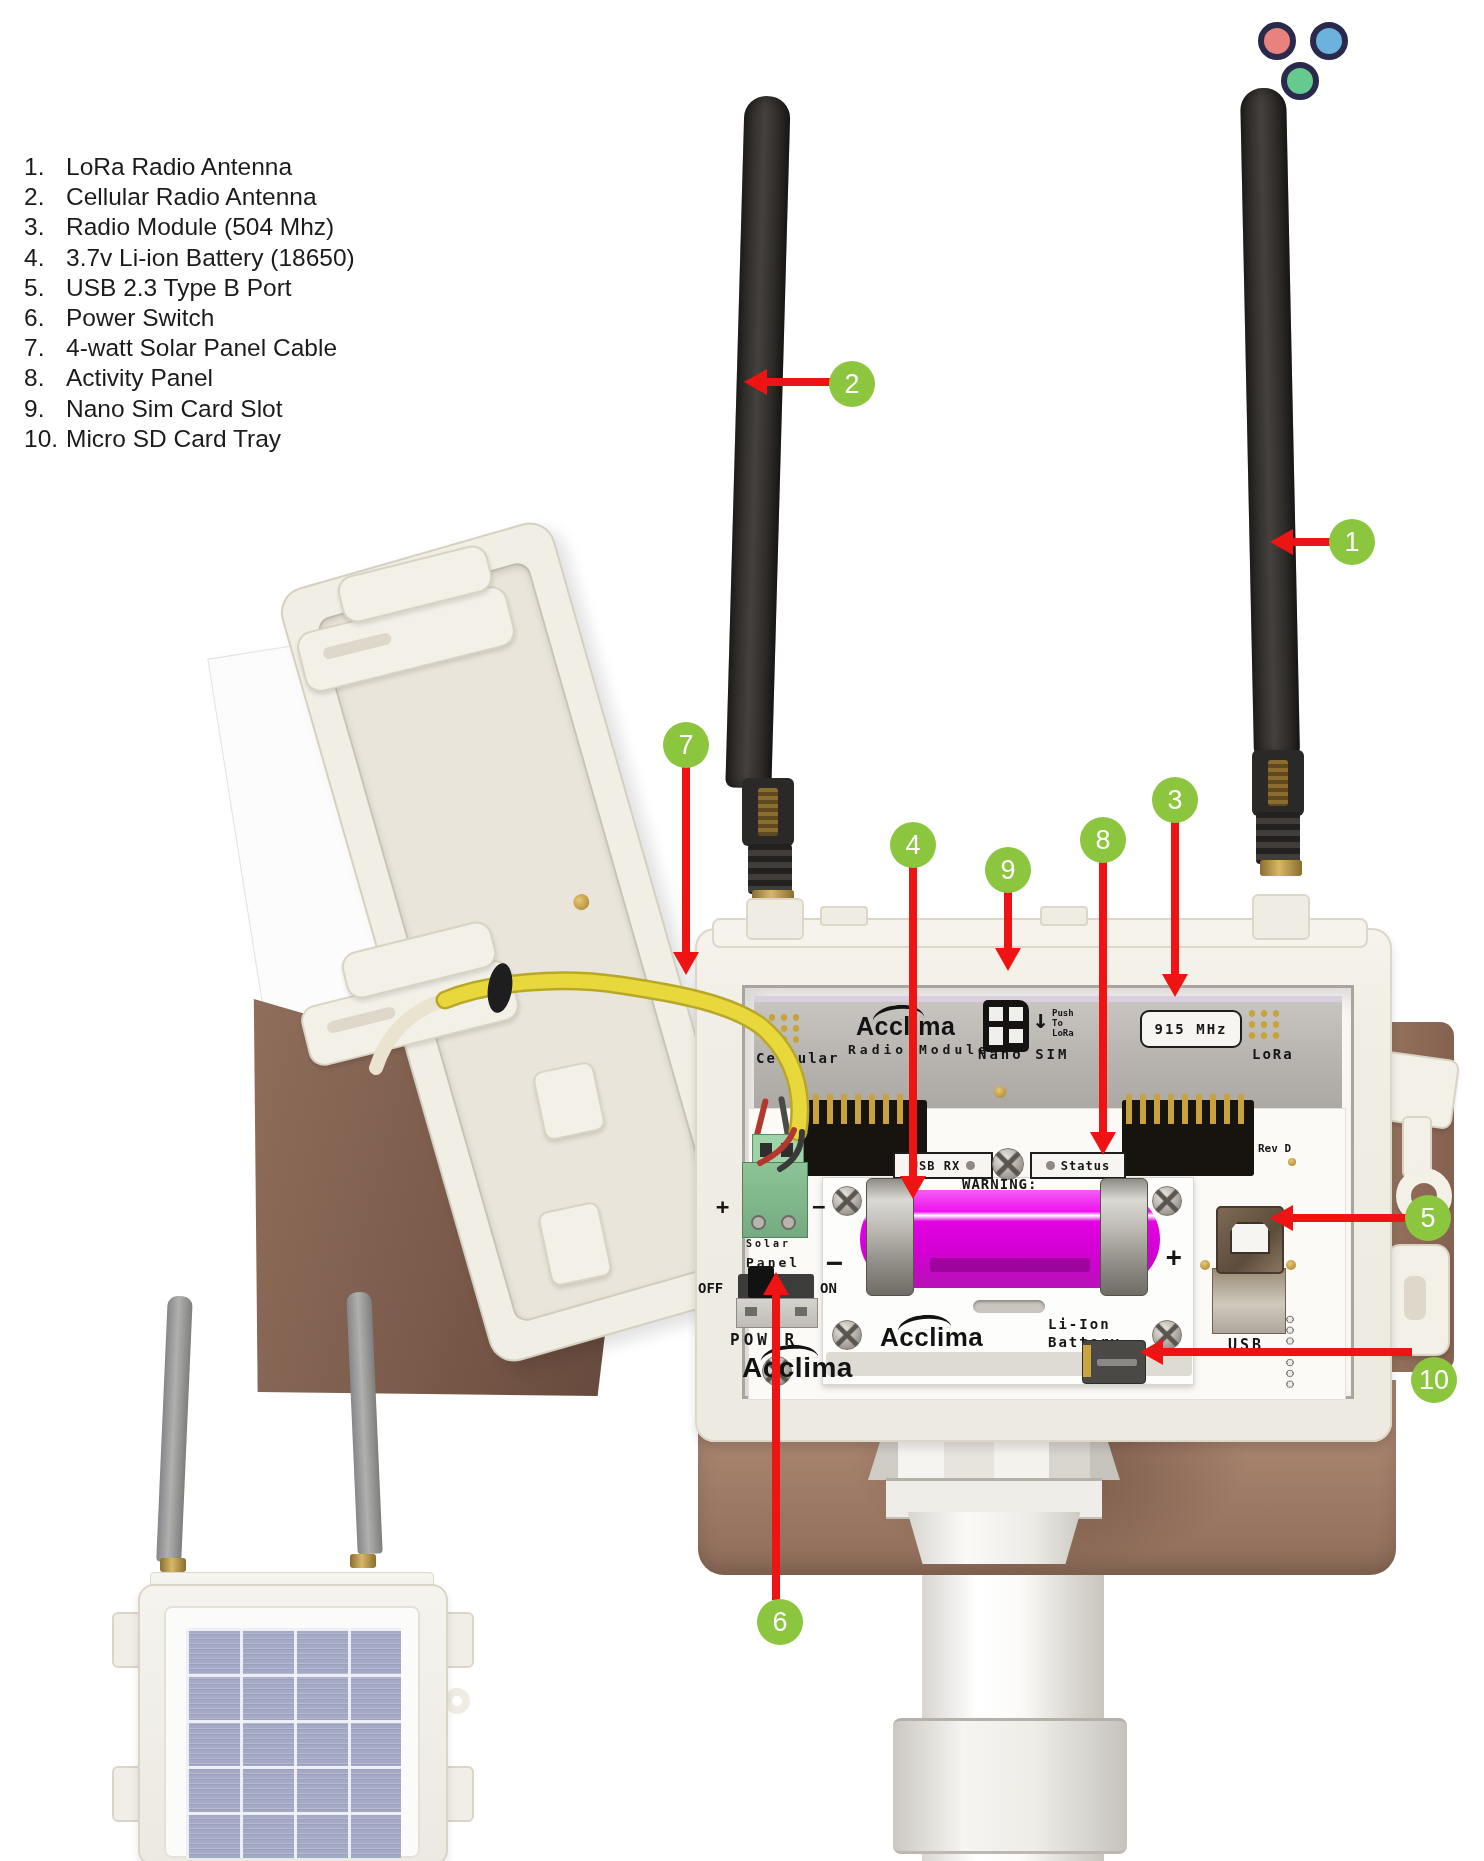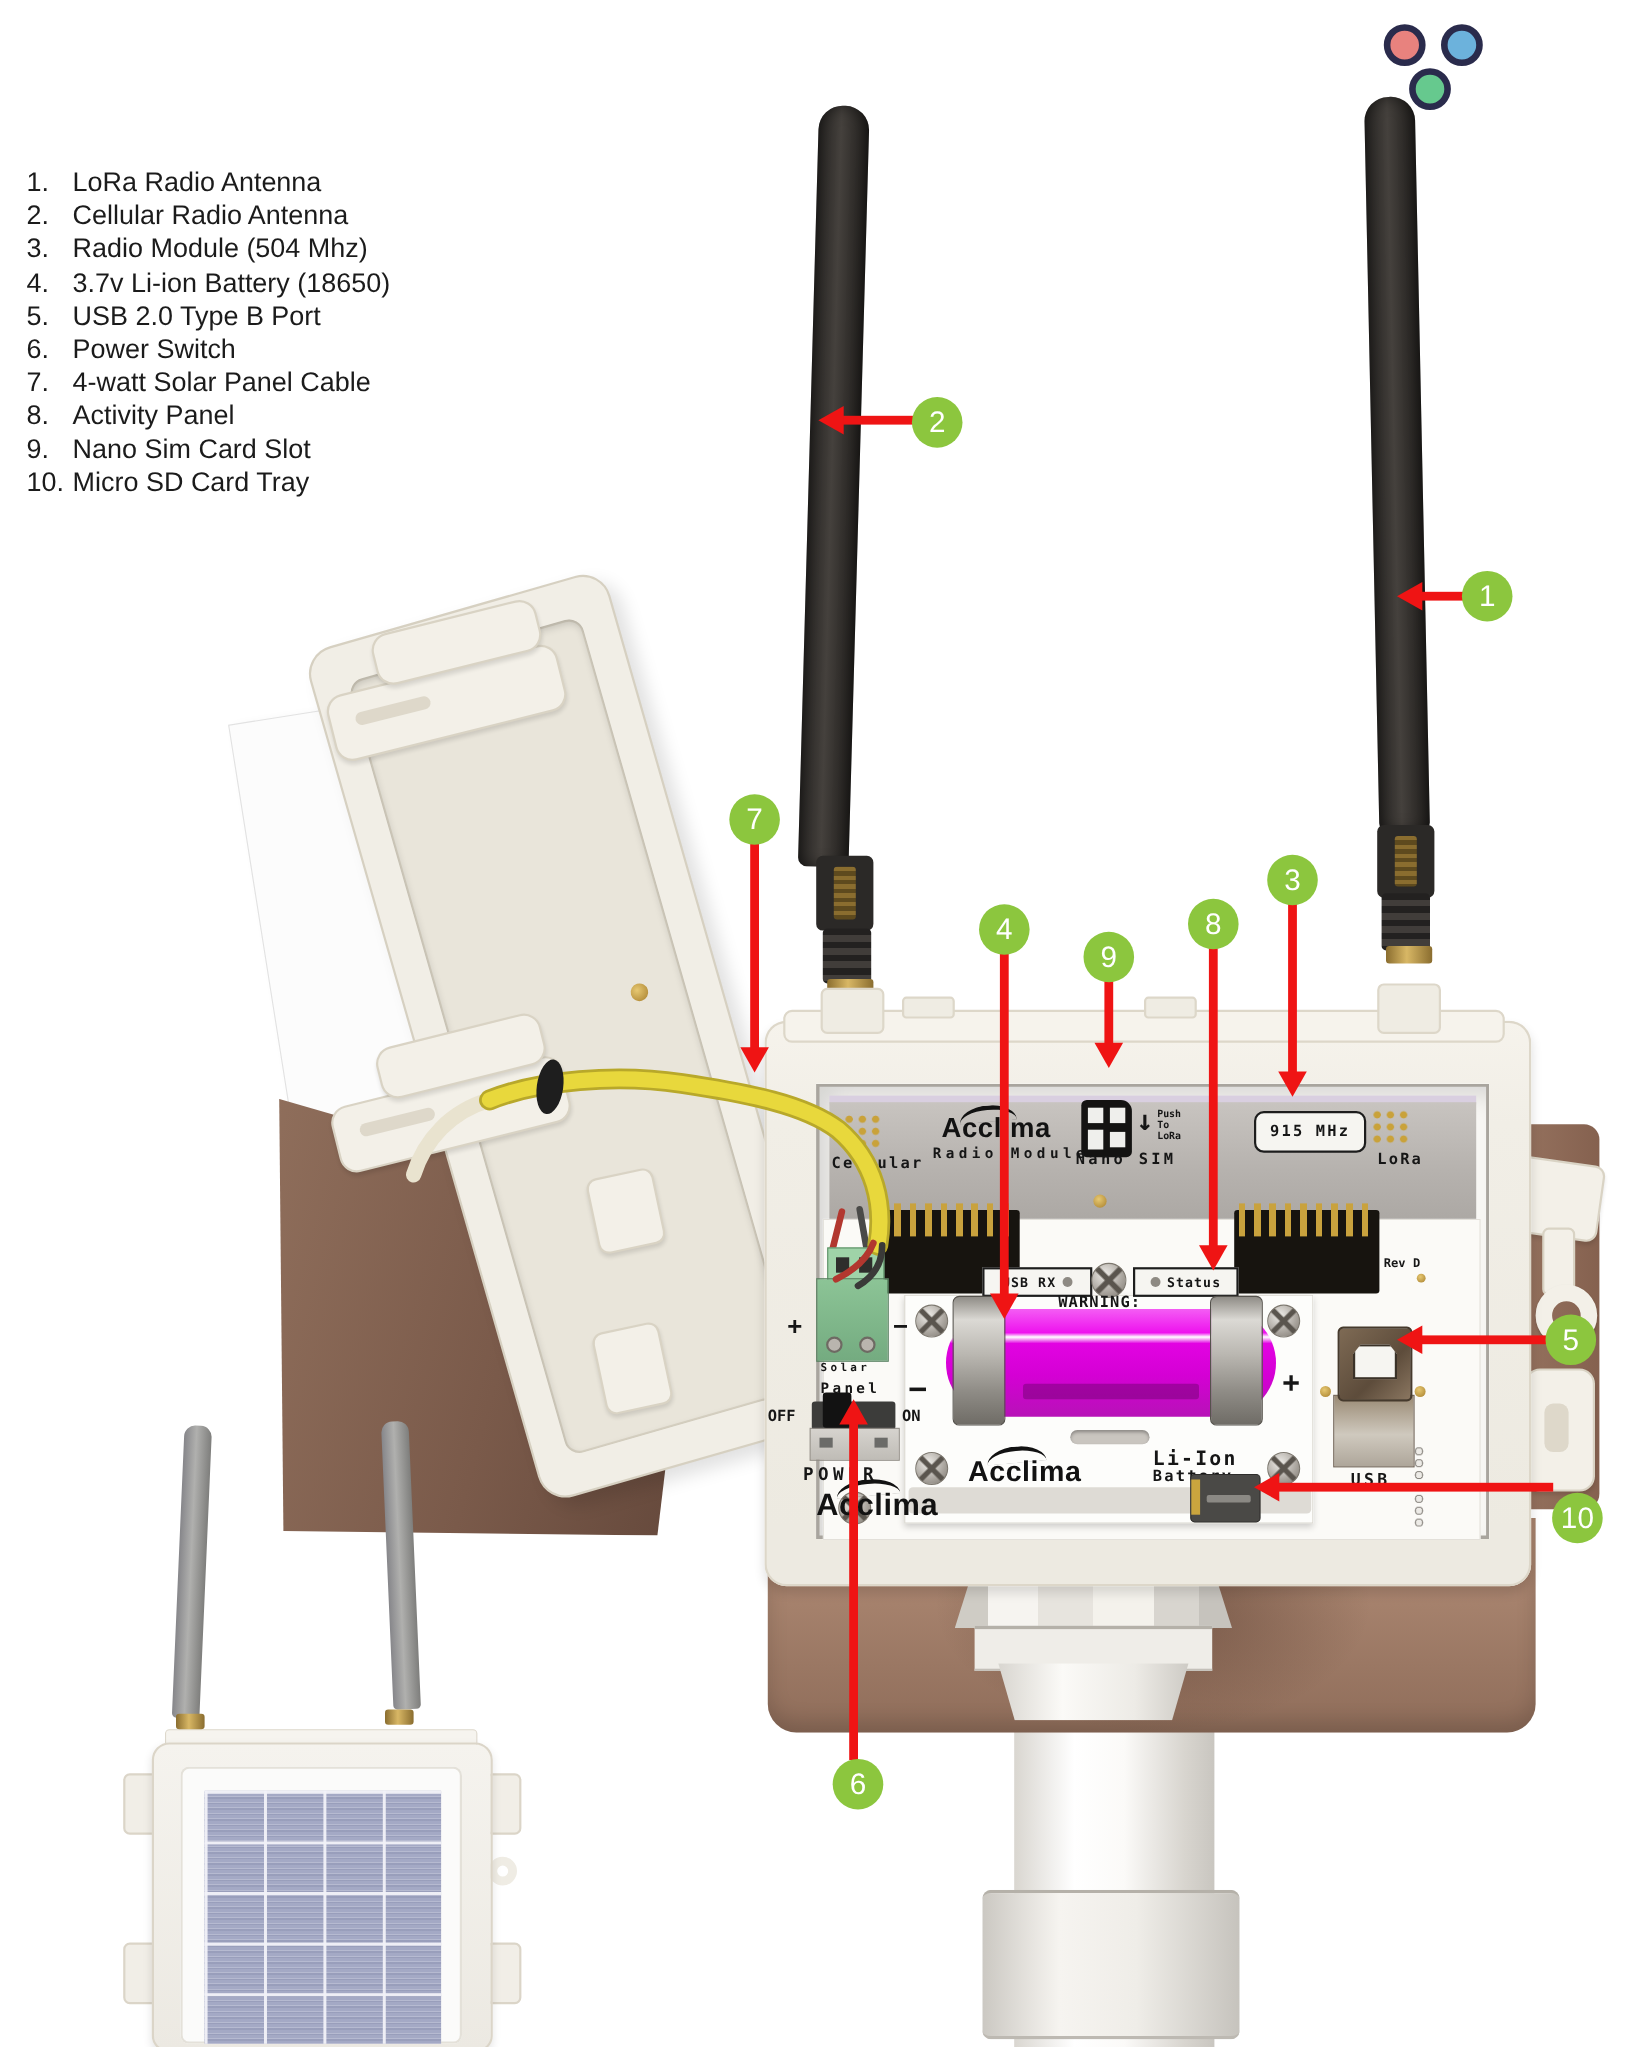--- a/index.html
+++ b/index.html
@@ -70,21 +70,21 @@
     <div class="plist-row">
         <span class="plist-num">3.</span>
         <span>Radio Module (504 Mhz)</span>
       </div>
     <div class="plist-row">
         <span class="plist-num">4.</span>
         <span>3.7v Li-ion Battery (18650)</span>
       </div>
     <div class="plist-row">
         <span class="plist-num">5.</span>
-        <span>USB 2.0 Type B Port</span>
+        <span>USB 2.3 Type B Port</span>
       </div>
     <div class="plist-row">
         <span class="plist-num">6.</span>
         <span>Power Switch</span>
       </div>
     <div class="plist-row">
         <span class="plist-num">7.</span>
         <span>4-watt Solar Panel Cable</span>
       </div>
     <div class="plist-row">
@@ -235,21 +235,21 @@
   <div class="abs" style="left:860px;top:1190px;width:300px;height:98px;border-radius:49px;z-index:9;
        background:linear-gradient(180deg,#F45DF4 0,#EE12EE 22%,#FFFFFF 26%,#E203E2 32%,#D400D4 62%,#B712B7 100%);">
     <div class="abs" style="left:70px;top:68px;width:160px;height:14px;background:rgba(90,0,90,.38);border-radius:3px;"></div>
   </div>
   <div class="clipm" style="left:866px;top:1178px;width:46px;height:116px;z-index:10;"></div>
   <div class="clipm" style="left:1100px;top:1178px;width:46px;height:116px;z-index:10;"></div>
   <div class="mono abs" style="left:826px;top:1246px;font-size:28px;z-index:10;">−</div>
   <div class="mono abs" style="left:1166px;top:1242px;font-size:26px;z-index:10;">+</div>
   <div class="abs" style="left:973px;top:1300px;width:72px;height:13px;background:#C9C5BF;border-radius:7px;box-shadow:inset 0 2px 3px rgba(0,0,0,.3);z-index:9;"></div>
   <div class="acclima" style="left:880px;top:1322px;font-size:26px;z-index:9;"><span class="sw"></span><span>Acclima</span></div>
-  <div class="mono abs" style="left:1048px;top:1316px;font-size:18px;letter-spacing:2px;z-index:9;">Li-Ion</div>
+  <div class="mono abs" style="left:1048px;top:1316px;font-size:14px;letter-spacing:2px;z-index:9;">Li-Ion</div>
   <div class="mono abs" style="left:1048px;top:1334px;font-size:14px;letter-spacing:2px;z-index:9;">Battery</div>
   <div class="abs" style="left:826px;top:1352px;width:366px;height:24px;background:#DEDBD5;z-index:8;border-radius:4px;"></div>
 
   <div class="abs" style="left:752px;top:1134px;width:50px;height:32px;background:#9FD3A8;border:1px solid #5D8F66;z-index:9;">
     <div class="abs" style="left:7px;top:8px;width:12px;height:14px;background:#2E2E2C;"></div>
     <div class="abs" style="left:28px;top:8px;width:12px;height:14px;background:#2E2E2C;"></div>
   </div>
   <div class="abs" style="left:742px;top:1162px;width:64px;height:74px;background:linear-gradient(180deg,#8CC496,#74AB80);border:1px solid #567F5E;z-index:9;">
     <div class="abs" style="left:8px;top:52px;width:15px;height:15px;border-radius:50%;background:#B9B5AE;border:2px solid #6E6A63;box-sizing:border-box;"></div>
     <div class="abs" style="left:38px;top:52px;width:15px;height:15px;border-radius:50%;background:#B9B5AE;border:2px solid #6E6A63;box-sizing:border-box;"></div>

